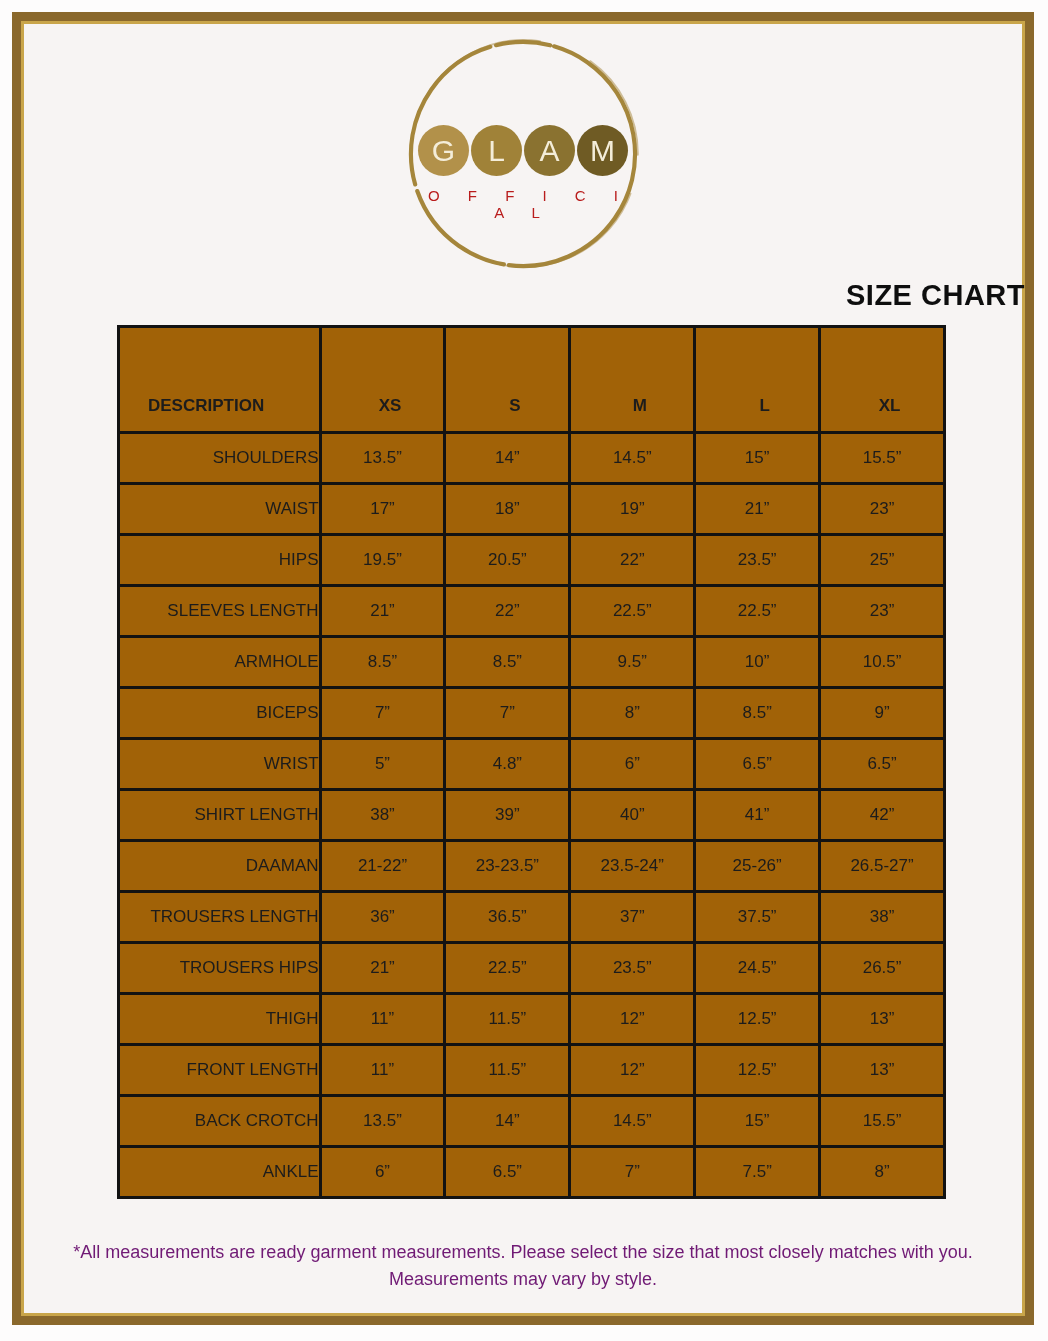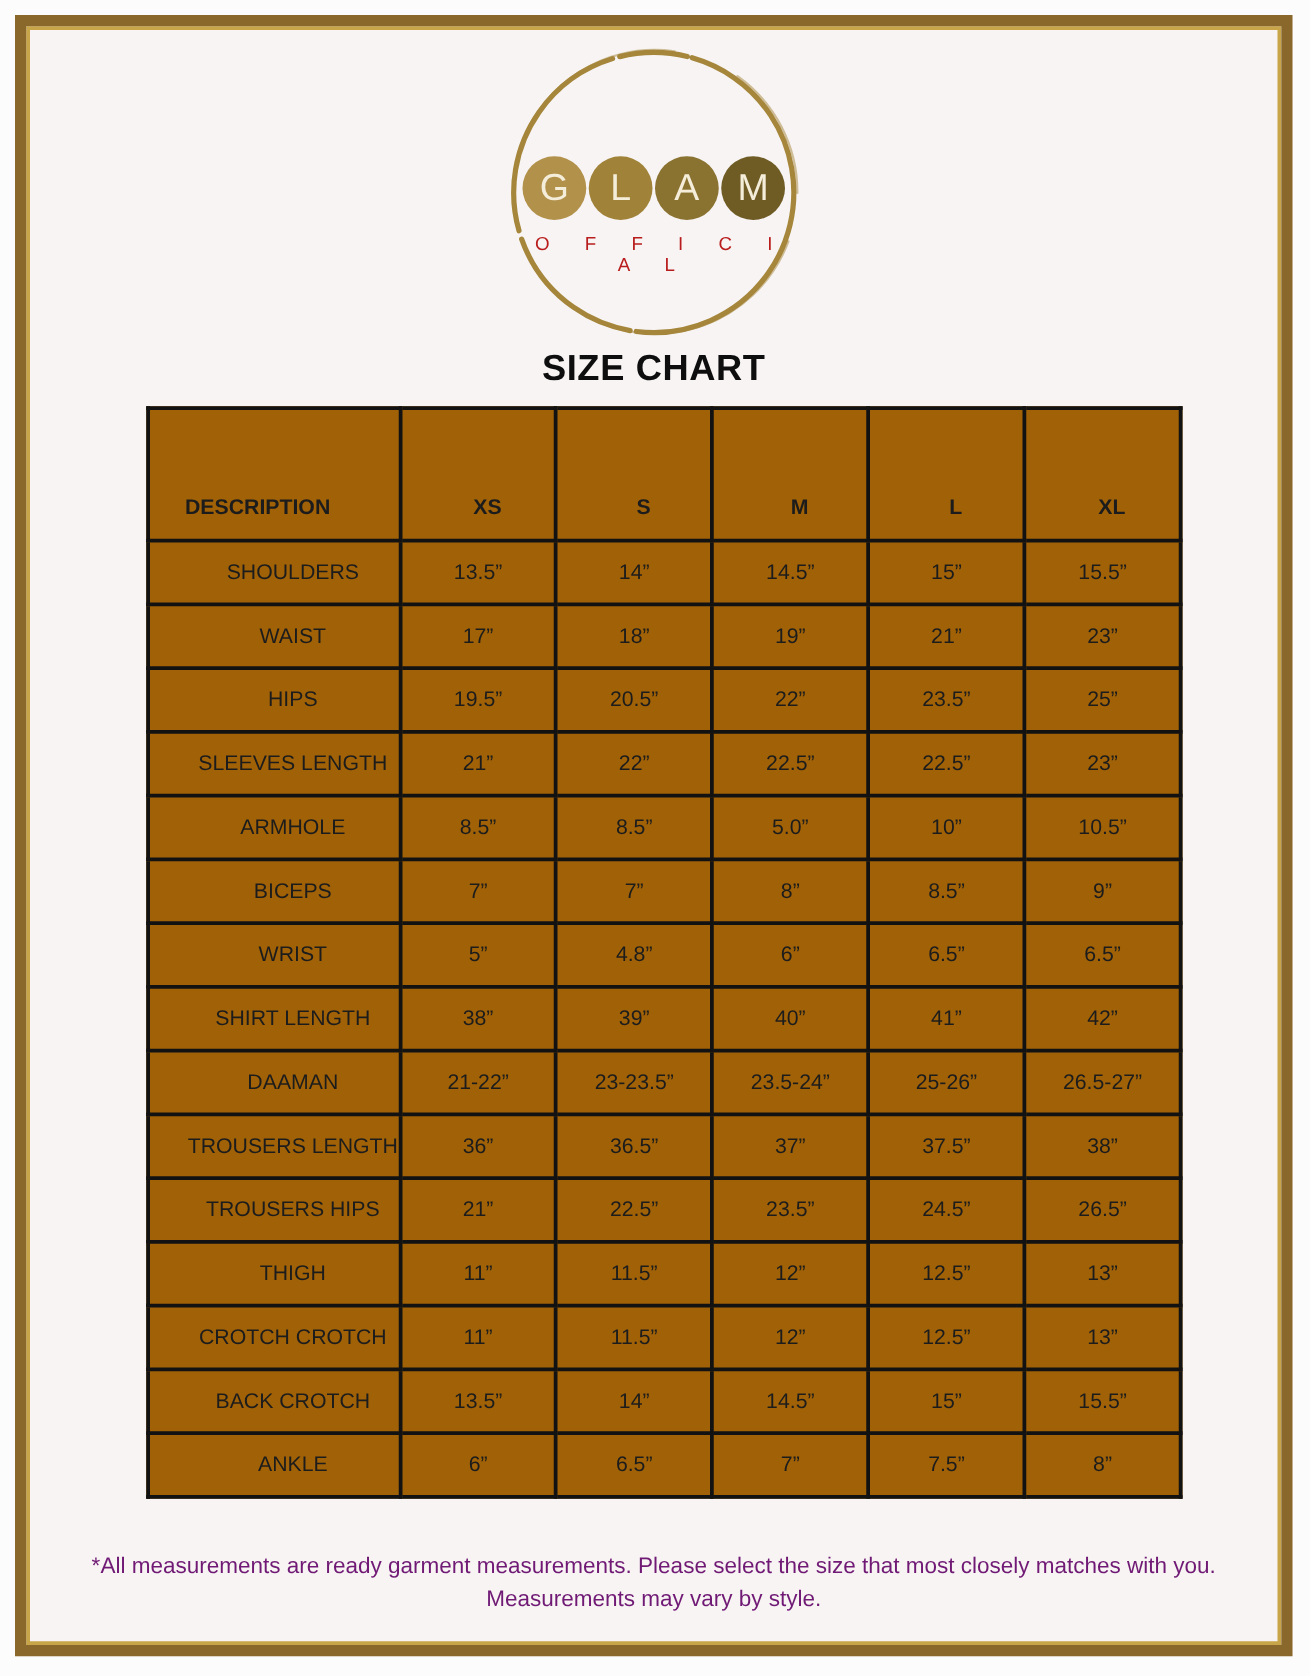--- a/index.html
+++ b/index.html
@@ -33,21 +33,21 @@
     line-height:1;
   }
   .official{
     position:absolute;top:152px;left:0;right:0;
     text-align:center;color:#b91c1c;
     font-size:15px;letter-spacing:12px;text-indent:12px;font-weight:400;
   }
   
   .page-title{
     position:absolute;top:258px;left:0;width:100%;
-    text-align:center;font-size:29px;font-weight:bold;color:#0e0e0e;
+    text-align:right;font-size:29px;font-weight:bold;color:#0e0e0e;
     letter-spacing:0.5px;margin:0;
   }
   
   table.size-table{
     position:absolute;left:96px;top:304px;width:829px;
     border-collapse:collapse;table-layout:fixed;
     background:#a16207;
   }
   table.size-table th,table.size-table td{
     border:3px solid #121212;
@@ -55,21 +55,21 @@
     text-align:center;
     padding:0;
   }
   table.size-table col.c-desc{width:24.4%;}
   table.size-table thead th{
     height:88px;vertical-align:bottom;padding-bottom:15px;
     font-weight:bold;font-size:17px;padding-left:15px;
   }
   table.size-table thead th.desc{text-align:left;padding-left:28px;}
   table.size-table tbody td{height:48px;}
-  table.size-table tbody td.label{text-align:center;padding-left:30px;}
+  table.size-table tbody td.label{text-align:right;padding-left:30px;}
   
   .footer-note{
     position:absolute;left:0;right:0;top:1218px;
     text-align:center;font-size:18px;color:#701a75;line-height:1.5;
     margin:0;
   }
 </style>
 </head>
 <body>
 
@@ -140,21 +140,21 @@
           <td>21”</td>
           <td>22”</td>
           <td>22.5”</td>
           <td>22.5”</td>
           <td>23”</td>
         </tr>
         <tr>
           <td class="label">ARMHOLE</td>
           <td>8.5”</td>
           <td>8.5”</td>
-          <td>5.0”</td>
+          <td>9.5”</td>
           <td>10”</td>
           <td>10.5”</td>
         </tr>
         <tr>
           <td class="label">BICEPS</td>
           <td>7”</td>
           <td>7”</td>
           <td>8”</td>
           <td>8.5”</td>
           <td>9”</td>
@@ -201,21 +201,21 @@
         </tr>
         <tr>
           <td class="label">THIGH</td>
           <td>11”</td>
           <td>11.5”</td>
           <td>12”</td>
           <td>12.5”</td>
           <td>13”</td>
         </tr>
         <tr>
-          <td class="label">CROTCH CROTCH</td>
+          <td class="label">FRONT LENGTH</td>
           <td>11”</td>
           <td>11.5”</td>
           <td>12”</td>
           <td>12.5”</td>
           <td>13”</td>
         </tr>
         <tr>
           <td class="label">BACK CROTCH</td>
           <td>13.5”</td>
           <td>14”</td>

